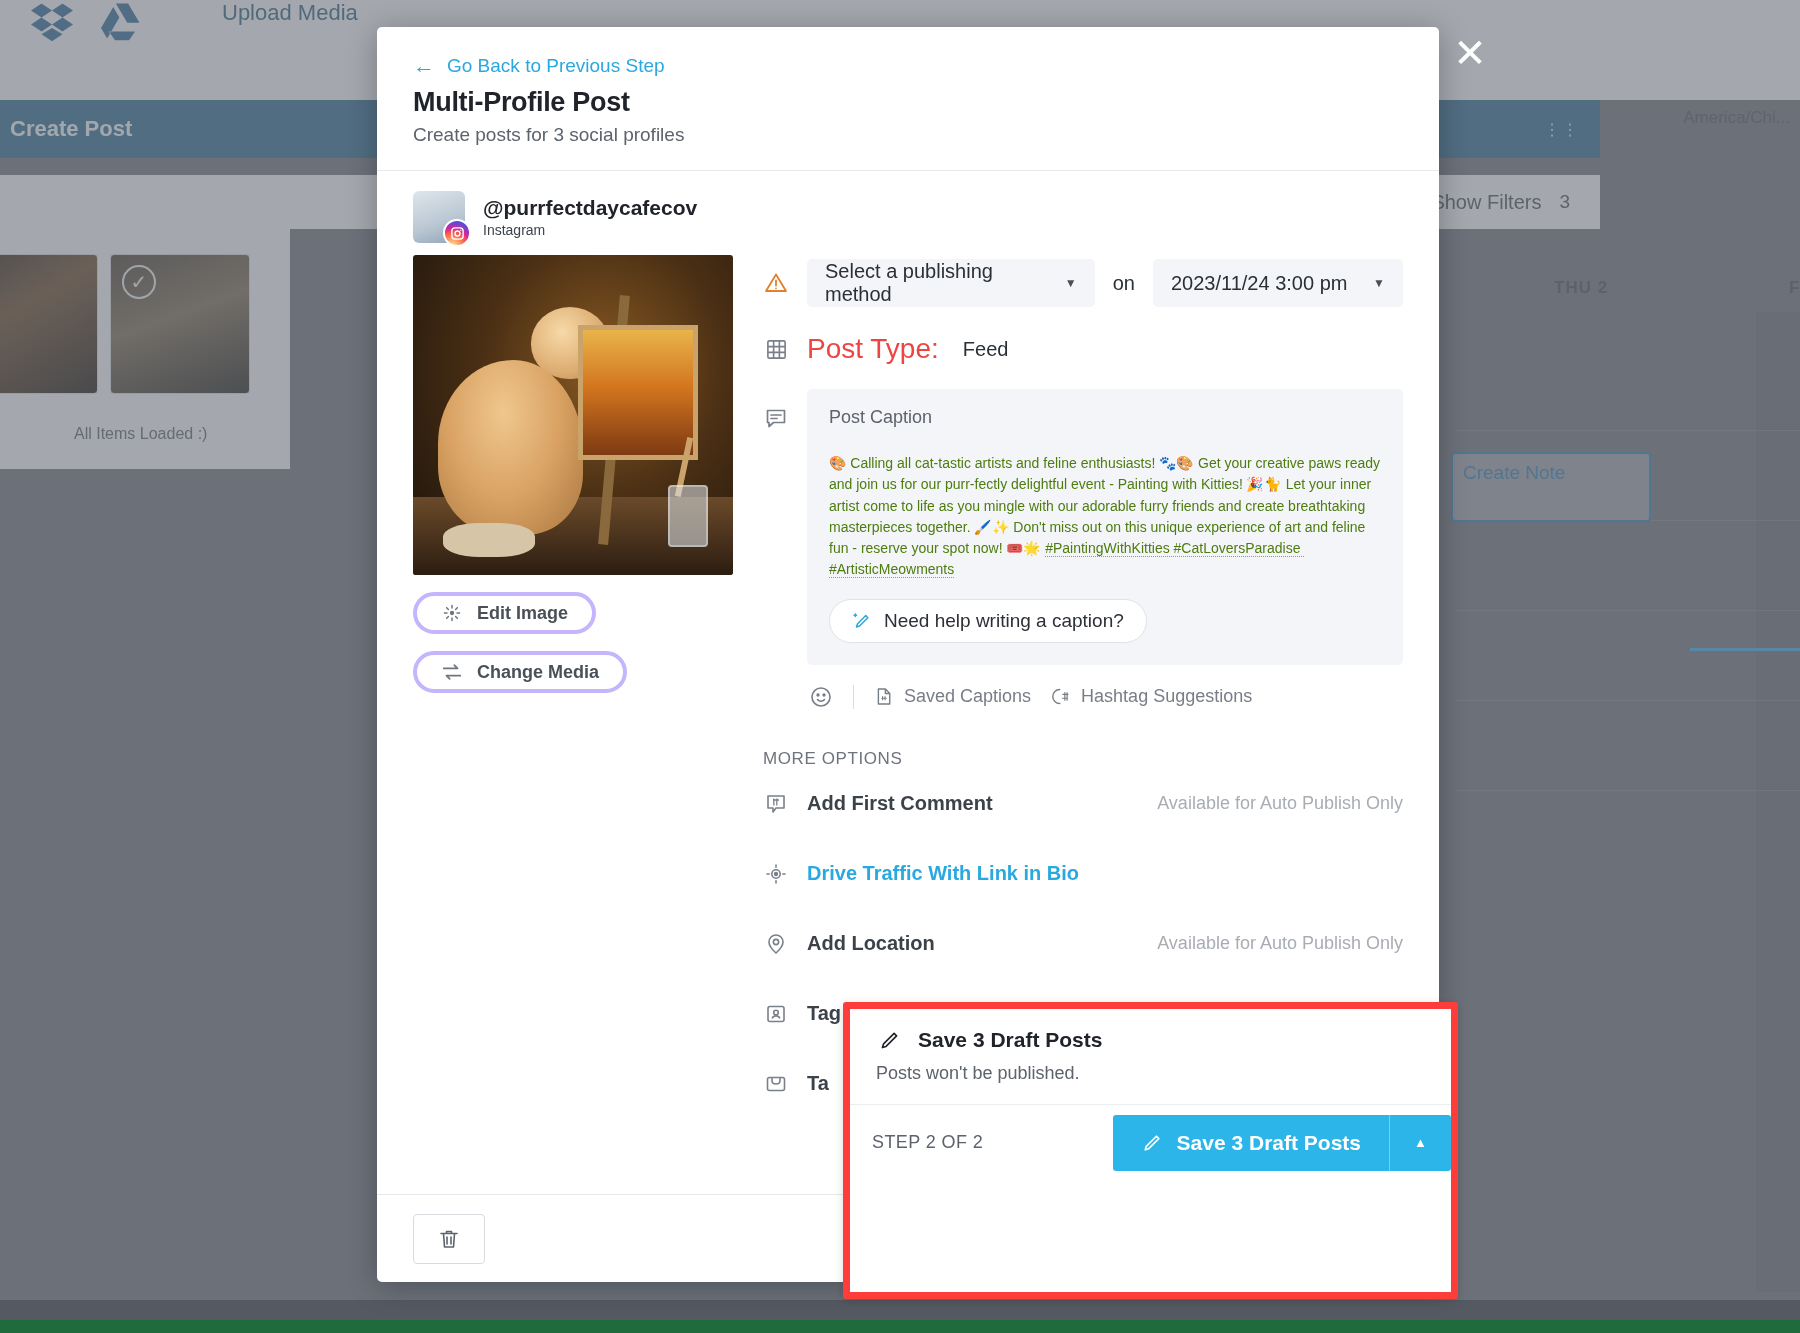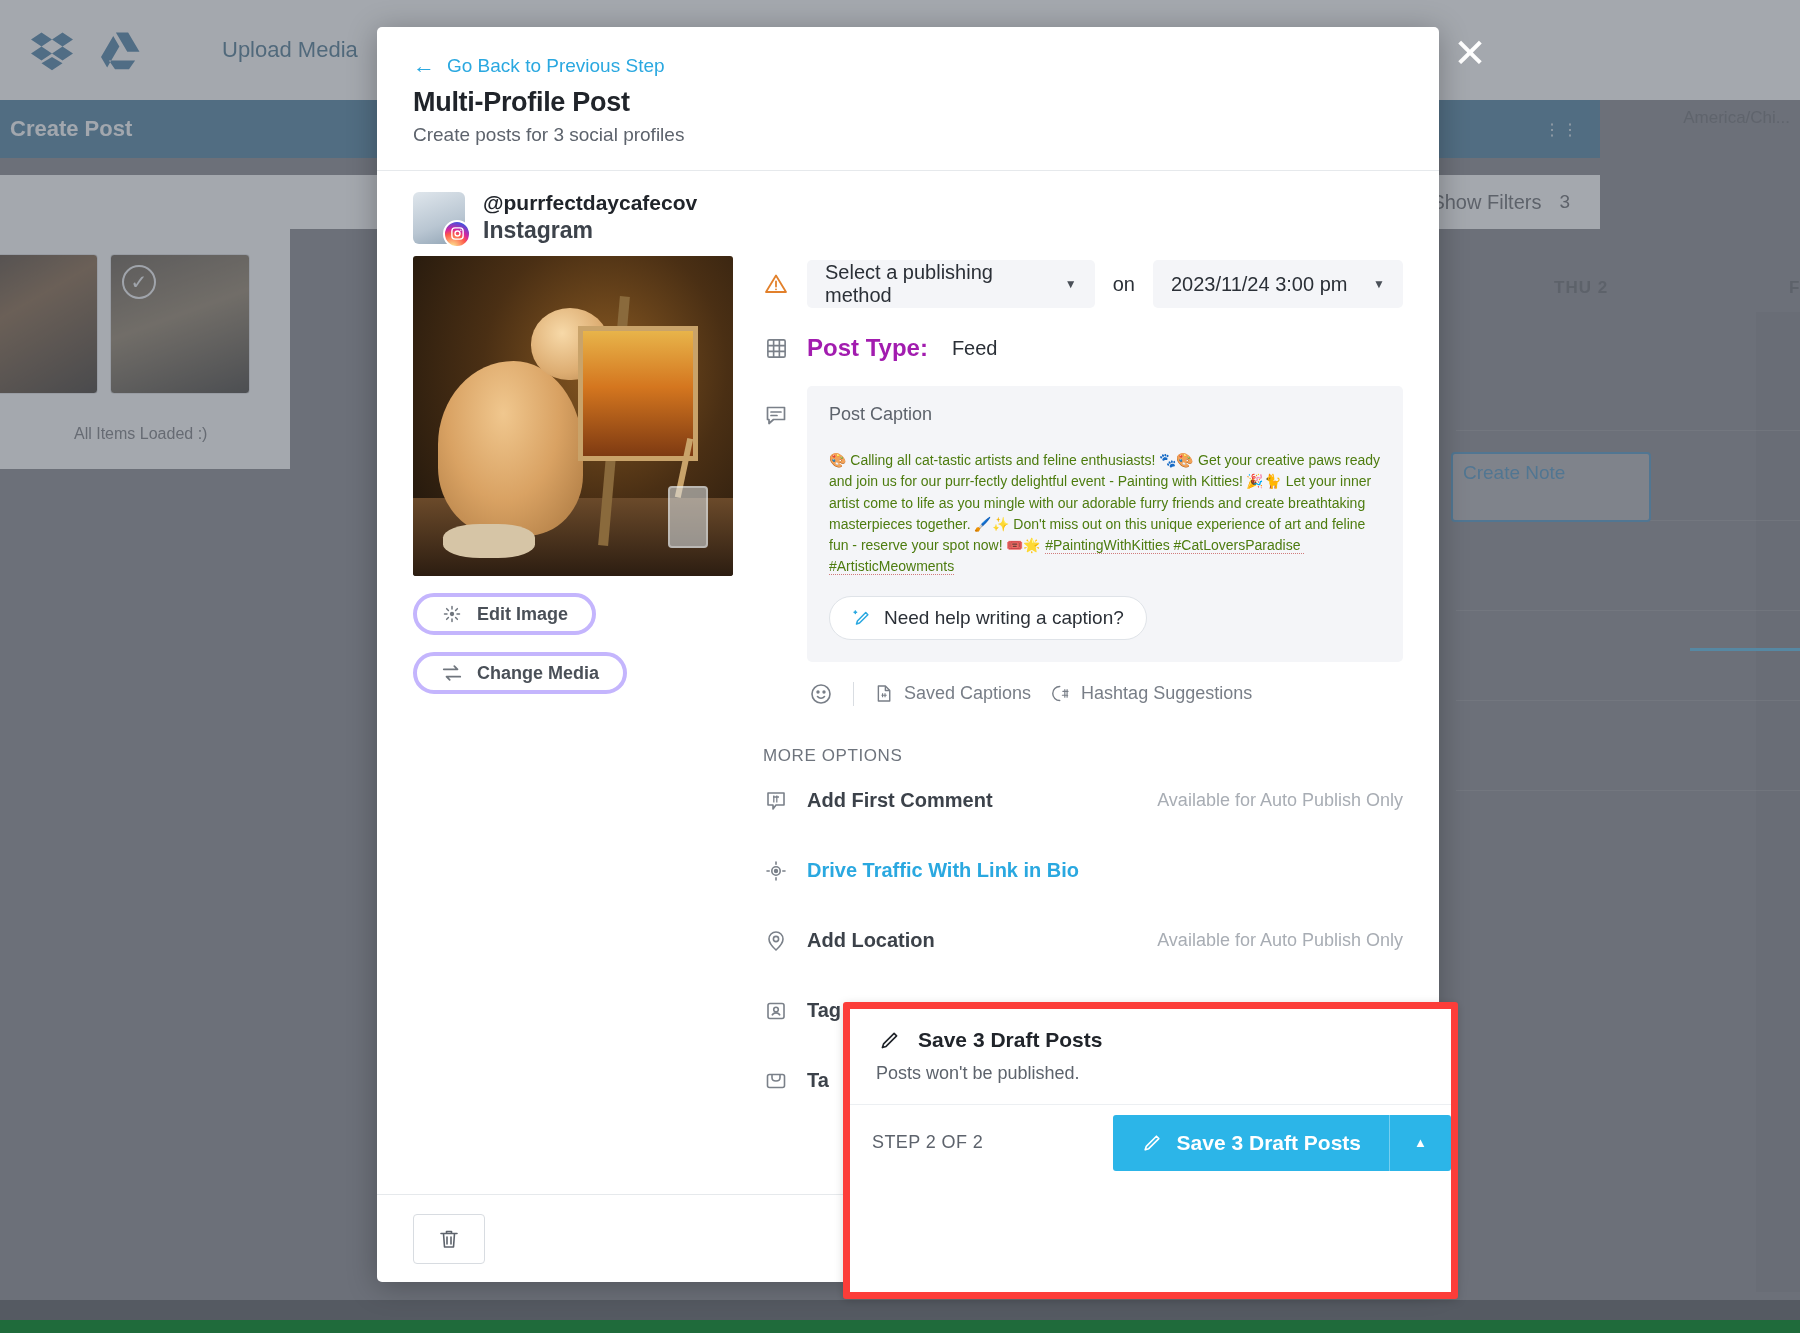--- a/index.html
+++ b/index.html
@@ -14,21 +14,21 @@
   #backdrop {
     position: absolute; inset: 0;
     background: #6c7079;
     overflow: hidden;
   }
   .bg-dim { opacity: 0.42; }
 
   #bg-topbar {
     position: absolute; top: 0; left: 0; width: 1800px; height: 100px;
     background: #f4f5f7;
-    display: flex; align-items: center; gap: 26px; padding-left: 30px;
+    display: flex; align-items: flex-start; gap: 26px; padding-left: 30px;
   }
   .bg-icon-dropbox, .bg-icon-gdrive { width: 44px; height: 42px; }
   #bg-upload-media {
     font-size: 22px; color: #2d5f7f; margin-left: 52px; font-weight: 400;
   }
 
   #bg-createpost-bar {
     position: absolute; top: 100px; left: 0; width: 1600px; height: 58px;
     background: #2f6a8f;
     display: flex; align-items: center; padding-left: 10px; gap: 14px;
@@ -116,21 +116,21 @@
     background: linear-gradient(160deg,#dfe6ec 0%, #b9c6d2 60%, #8fa2b3 100%);
   }
   .net-badge {
     position: absolute; bottom: -4px; right: -6px; width: 28px; height: 28px;
     border-radius: 50%; border: 2px solid #fff;
     display: flex; align-items: center; justify-content: center;
     font-size: 14px; color: #fff; font-weight: 700;
   }
   .net-ig { background: radial-gradient(circle at 30% 107%, #fdf497 0%, #fd5949 45%, #d6249f 60%, #285AEB 90%); }
   .profile-handle { font-size: 21px; font-weight: 700; color: #20242a; }
-  .profile-net { font-size: 23px; color: #3d434b; margin-top: 2px; font-weight: bold; }
+  .profile-net { font-size: 14px; color: #3d434b; margin-top: 2px; }
 
   
   #post-content { display: flex; padding: 0 36px 0 36px; gap: 30px; }
   #left-col { width: 320px; flex: 0 0 320px; }
   #media-preview {
     width: 320px; height: 320px; border-radius: 3px; overflow: hidden;
     background: radial-gradient(ellipse at 60% 35%, #8a5a22 0%, #4a2f14 45%, #17110b 100%);
     position: relative;
   }
   .mp-cat { position:absolute; left: 25px; bottom: 40px; width: 145px; height: 175px;
@@ -169,21 +169,21 @@
   .warn-icon { color: #e2802b; }
   .select-box {
     display: inline-flex; align-items: center; justify-content: space-between; gap: 22px;
     background: #f4f5f8; border-radius: 5px; height: 48px; padding: 0 18px;
     font-size: 20px; color: #2b3037; cursor: pointer; min-width: 250px;
   }
   .caret { font-size: 12px; color: #4a5058; }
   .on-word { font-size: 20px; color: #2b3037; }
 
   .posttype-row { display:flex; align-items:center; gap:18px; margin-top: 26px; }
-  .posttype-label { font-size: 24px; font-weight: 700; color: #a21caf; }
+  .posttype-label { font-size: 28px; font-weight: 400; color: #ef4444; }
   .posttype-value { font-size: 20px; color: #2b3037; margin-left: 6px; }
 
   .caption-row { display: flex; gap: 18px; margin-top: 24px; align-items: flex-start; }
   .caption-card {
     flex: 1; background: #f4f5f8; border-radius: 5px; padding: 18px 22px 22px 22px;
   }
   .caption-label { font-size: 18px; color: #5d636c; margin-bottom: 25px; }
   .caption-text { font-size: 14px; line-height: 1.52; color: #4d7c0f; white-space: pre-wrap; }
   .caption-text .hashtags { border-bottom: 1px dotted #d07c7c; }
   .ai-btn {

